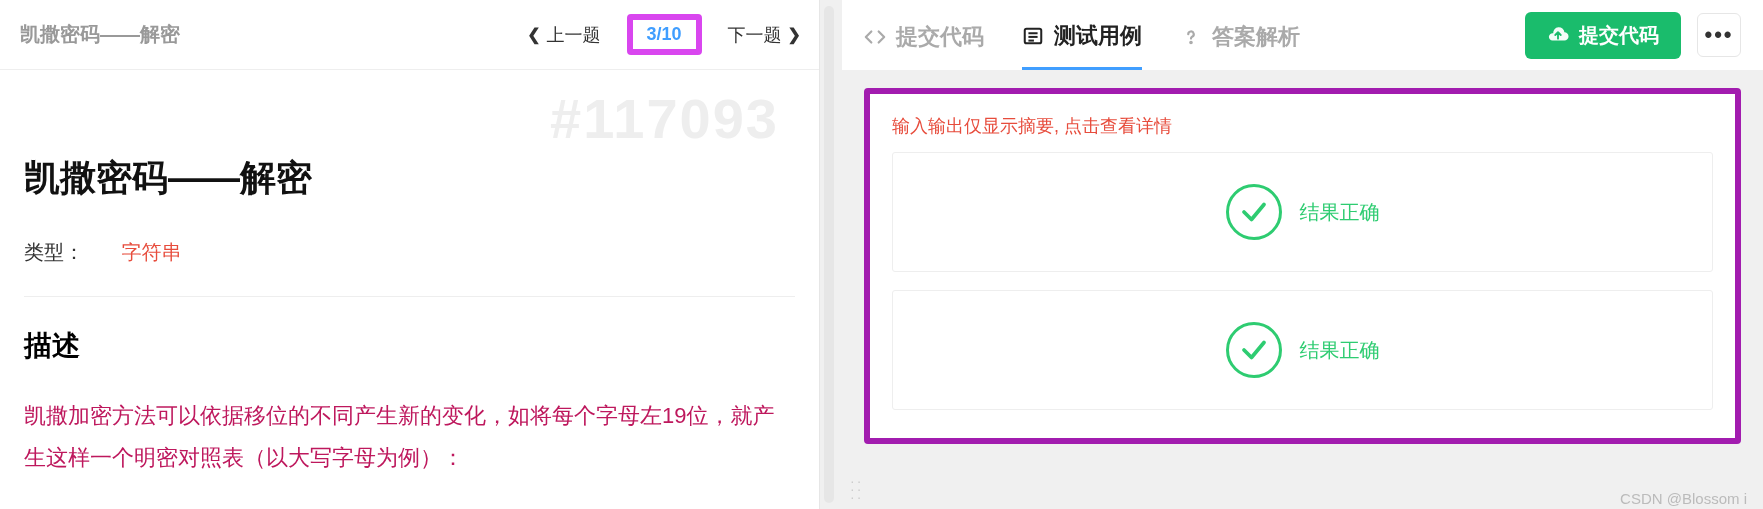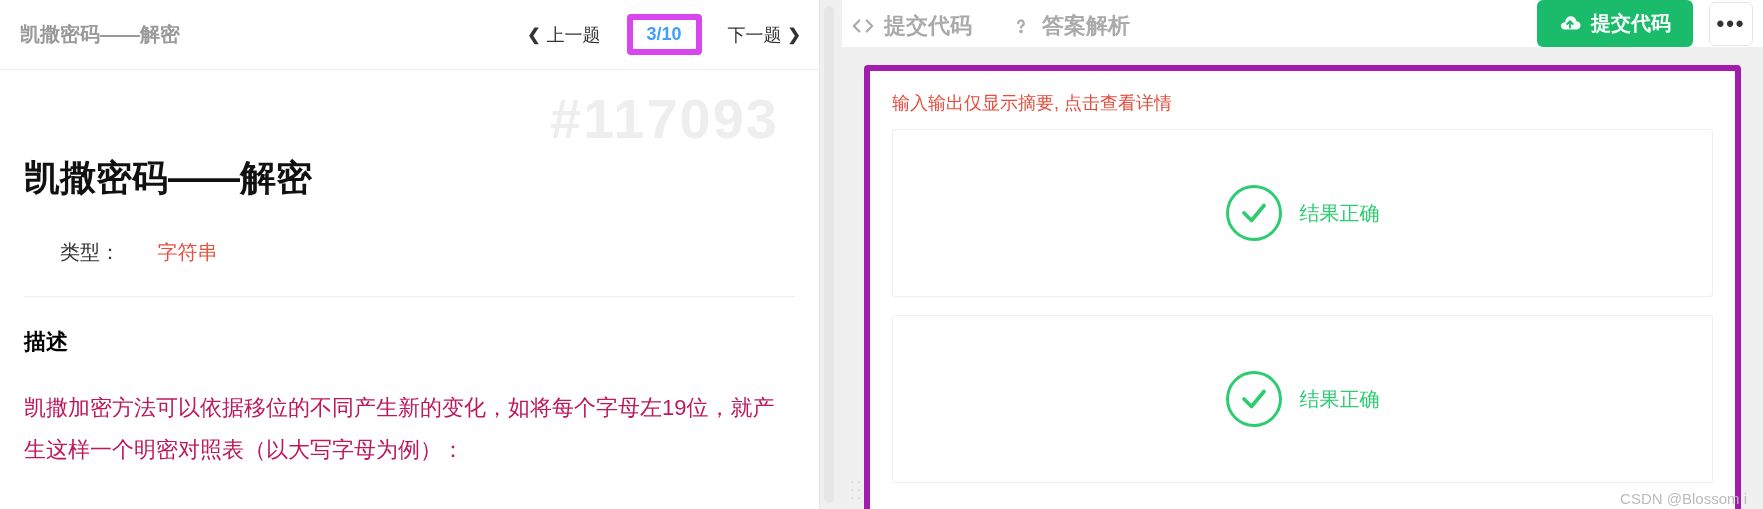--- a/index.html
+++ b/index.html
@@ -10,42 +10,42 @@
   .left-header { height:70px; border-bottom:1px solid #eee; display:flex; align-items:center; justify-content:space-between; padding:0 18px 0 20px; }
   .lh-title { color:#999; font-size:20px; font-weight:600; }
   .lh-nav { display:flex; align-items:center; gap:26px; }
   .nav-btn { display:flex; align-items:center; gap:6px; color:#333; font-size:18px; cursor:pointer; }
   .nav-btn .chev { font-size:16px; font-weight:bold; }
   .page-chip { border:6px solid #d946ef; border-radius:4px; padding:4px 14px; color:#409eff; font-weight:600; font-size:18px; }
   .left-body { padding: 24px 24px 0 24px; position:relative; }
   .watermark { position:absolute; top:86px; right:40px; font-size:56px; font-weight:700; color:#eeeeee; letter-spacing:2px; user-select:none; }
   .h1-title { font-size:36px; font-weight:700; color:#111; margin-top:60px; margin-bottom:36px; }
   .type-row { font-size:20px; margin-bottom:30px; }
-  .type-label { color:#333;margin-left:36px; }
+  .type-label { color:#333; }
   .type-tag { color:#e74c3c; margin-left:32px; }
   .hr { border:none; border-top:1px solid #eee; margin:14px 0 30px 0; }
-  .sec-title { font-size:22px; font-weight:700; margin-bottom:30px; }
+  .sec-title { font-size:28px; font-weight:700; margin-bottom:30px; }
   .desc-text { font-size:22px; line-height:1.9; color:#be185d; }
   .mono-line { font-size:20px; color:#333; margin-top:34px; letter-spacing:3px; white-space:nowrap; }
   
   .mid-divider { width: 22px; background:#f0f0f0; position:relative; }
   .mid-divider::before { content:""; position:absolute; left:4px; top:6px; bottom:6px; width:10px; border-radius:5px; background:#e6e6e6; }
   
   .right-wrap { flex:1; display:flex; flex-direction:column; background:#f0f0f0; position:relative; }
-  .right-top { background:#fff; height:70px; display:flex; align-items:center; justify-content:space-between; padding:0 10px; }
+  .right-top { background:#fff; height:70px; display:flex; align-items:center; justify-content:space-between; padding:0 22px; }
   .tabs { display:flex; align-items:flex-end; gap:38px; height:100%; }
   .tab { display:flex; align-items:center; gap:10px; color:#aaa; font-size:22px; font-weight:600; height:100%; padding-top:4px; cursor:pointer; }
   .tab.active { color:#222; border-bottom:3px solid #409eff; }
   .tab-icon { width:22px; height:22px; display:inline-flex; align-items:center; justify-content:center; }
   .right-actions { display:flex; align-items:center; gap:16px; }
   .submit-btn { background:#1abc6c; color:#fff; border:none; border-radius:6px; padding:10px 22px; font-size:20px; font-weight:600; display:flex; align-items:center; gap:10px; cursor:pointer; }
   .more-btn { width:44px; height:44px; border:1px solid #e6e6e6; border-radius:6px; background:#fff; display:flex; align-items:center; justify-content:center; cursor:pointer; font-size:22px; font-weight:bold; color:#333; letter-spacing:2px; }
   .right-body { margin:18px 22px 0 22px; background:#fff; border:6px solid #a21caf; border-radius:4px; padding:20px 22px 28px 22px; flex:0 0 auto; }
   .hint-line { color:#e74c3c; font-size:18px; margin-bottom:14px; }
-  .result-card { border:1px solid #eee; border-radius:3px; height:168px; display:flex; align-items:center; justify-content:center; gap:18px; margin-bottom:18px; cursor:pointer; }
+  .result-card { border:1px solid #eee; border-radius:3px; height:120px; display:flex; align-items:center; justify-content:center; gap:18px; margin-bottom:18px; cursor:pointer; }
   .result-card:last-child { margin-bottom:0; }
   .check-circle { width:56px; height:56px; border:3px solid #2ecc71; border-radius:50%; display:flex; align-items:center; justify-content:center; }
   .check-circle svg { width:30px; height:30px; }
   .result-text { color:#2ecc71; font-size:20px; font-weight:500; }
   .csdn-mark { position:absolute; right:16px; bottom:2px; color:#bbb; font-size:15px; }
   .dots-col { position:absolute; left:8px; bottom:8px; color:#ccc; font-size:14px; line-height:8px; letter-spacing:2px; }
 </style>
 </head>
 <body>
 
@@ -87,20 +87,31 @@
       <div class="tabs">
         <div class="tab">
           <span class="tab-icon">
             <svg viewBox="0 0 24 24" fill="none" stroke="#aaa" stroke-width="2.4" stroke-linecap="round" stroke-linejoin="round">
                 <polyline points="16 18 22 12 16 6"></polyline>
                 <polyline points="8 6 2 12 8 18"></polyline>
               </svg>
           </span>
           <span>提交代码</span>
         </div>
+        <div class="tab active">
+          <span class="tab-icon">
+            <svg viewBox="0 0 24 24" fill="none" stroke="#222" stroke-width="2.2">
+                <rect x="3" y="4" width="18" height="16" rx="2"></rect>
+                <line x1="7" y1="9" x2="17" y2="9"></line>
+                <line x1="7" y1="13" x2="17" y2="13"></line>
+                <line x1="7" y1="17" x2="13" y2="17"></line>
+              </svg>
+          </span>
+          <span>测试用例</span>
+        </div>
         <div class="tab">
           <span class="tab-icon">
             <svg viewBox="0 0 24 24" fill="none" stroke="#aaa" stroke-width="2.4" stroke-linecap="round">
                 <path d="M9 9a3 3 0 1 1 4.2 2.7c-.9.5-1.2 1.1-1.2 2"></path>
                 <circle cx="12" cy="18" r="0.8" fill="#aaa"></circle>
               </svg>
           </span>
           <span>答案解析</span>
         </div>
       </div>

